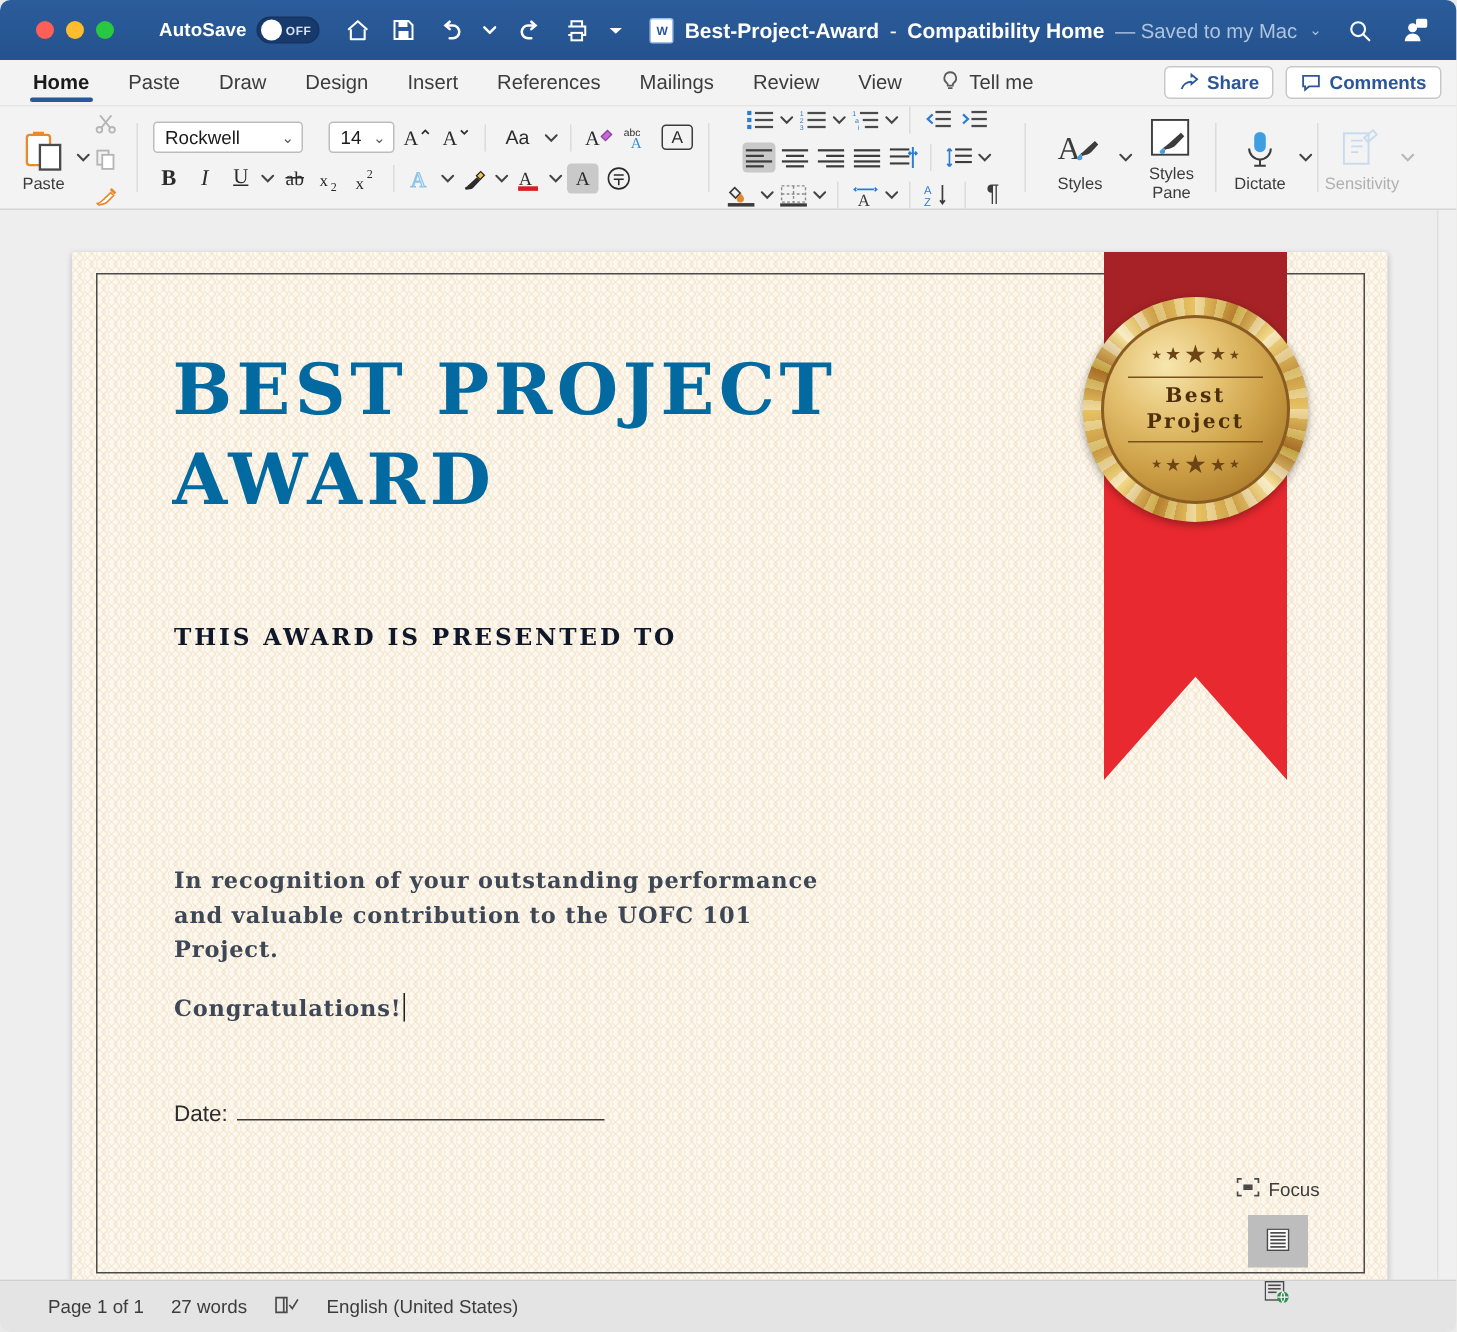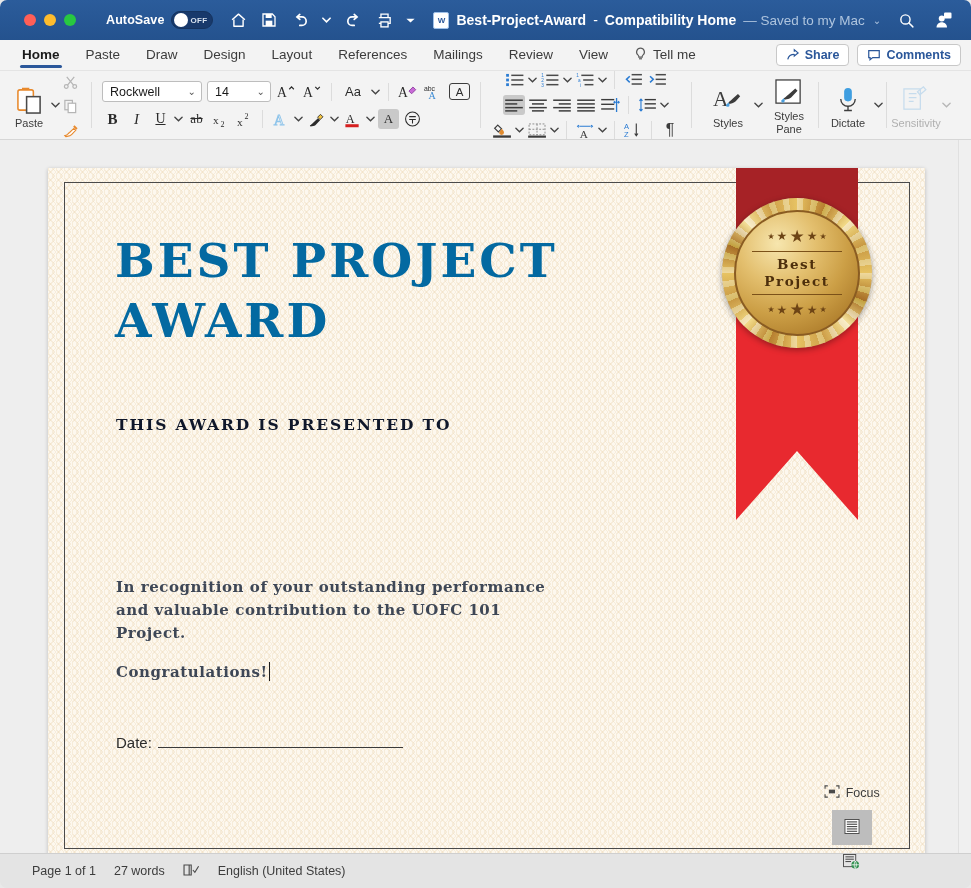--- a/index.html
+++ b/index.html
@@ -88,21 +88,21 @@
   .clip-col { display:flex;flex-direction:column; align-items:center; gap:4px; padding-top:2px;}
 
   .font-row1 { display:flex; align-items:center; gap:5px; }
   .font-row2 { display:flex; align-items:center; gap:3px; margin-top:7px;}
   .fsel {
     height:21px; border:1px solid #bdbdbd; border-radius:3px; background:#fff;
     display:flex;align-items:center; justify-content:space-between; padding:0 5px 0 7px;
     font-size:12.5px; color:#1a1a1a;
   }
   .fsel.name { width:100px; }
-  .fsel.size { width:64px; }
+  .fsel.size { width:44px;margin-left:12px; }
   .fsel .cv { color:#555; font-size:10px; }
   .ficon {
     min-width:21px; height:20px; display:flex;align-items:center;justify-content:center;
     font-size:13.5px; color:#2b2b2b; border-radius:3px;
   }
   .ficon.boxed { border:1.2px solid #3c3c3c; width:19px;height:17px; font-size:11.5px;}
   .ficon.shaded { background:#c9c9c9; }
   .cvs { color:#555; font-size:9px; width:9px; text-align:center; display:flex;align-items:center;justify-content:center;}
 
   .para-col { display:flex; flex-direction:column; justify-content:center; }
@@ -332,21 +332,21 @@
     <div class="tab">
         <span>Paste</span>
       </div>
     <div class="tab">
         <span>Draw</span>
       </div>
     <div class="tab">
         <span>Design</span>
       </div>
     <div class="tab">
-        <span>Layout</span>
+        <span>Insert</span>
       </div>
     <div class="tab">
         <span>References</span>
       </div>
     <div class="tab">
         <span>Mailings</span>
       </div>
     <div class="tab">
         <span>Review</span>
       </div>

